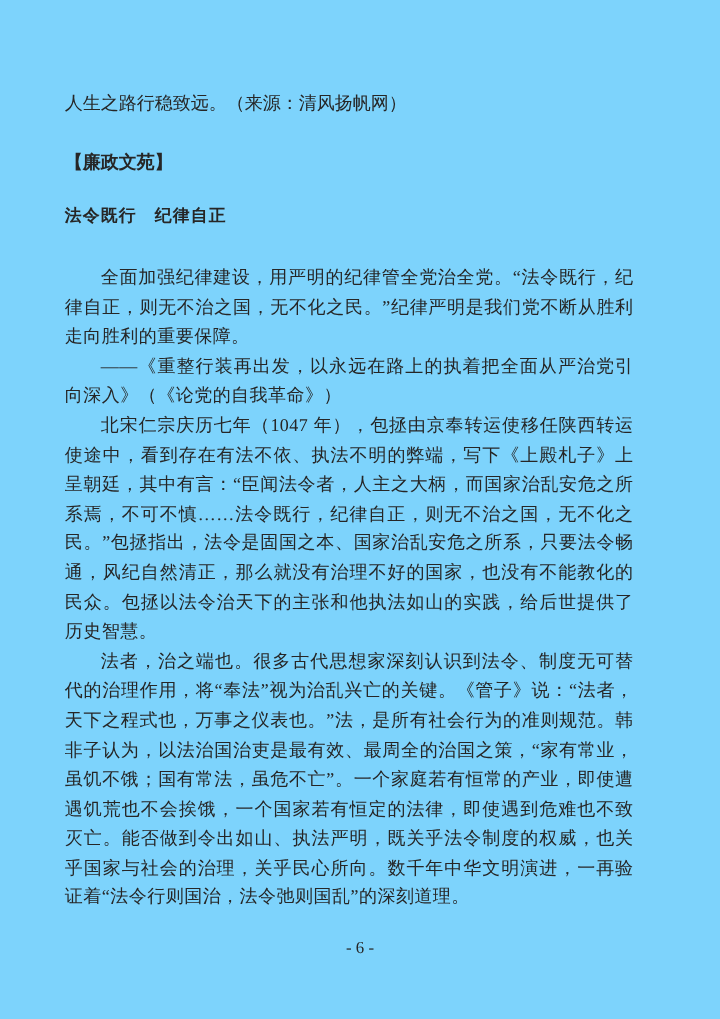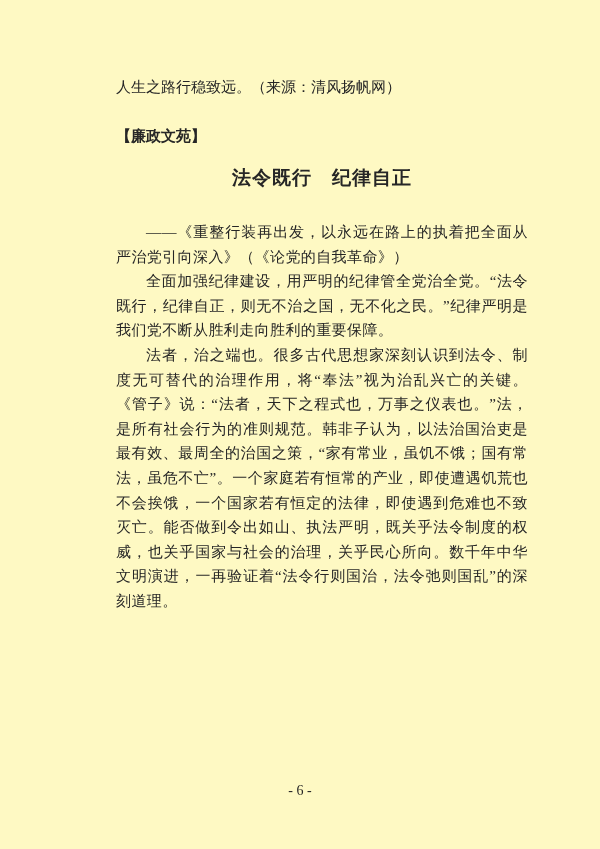--- a/index.html
+++ b/index.html
@@ -4,46 +4,46 @@
 <style>
   html, body {
     margin: 0;
     padding: 0;
     background: #ffffff;
   }
   .page {
     position: relative;
     width: 600px;
     height: 849px;
-    background: #fef9c3;
+    background: #7dd3fc;
     box-sizing: border-box;
-    padding: 75px 72px 0 116px;
+    padding: 75px 72px 0 54px;
     font-family: "Liberation Serif", "DejaVu Serif", serif;
     color: #262626;
     overflow: hidden;
   }
   .continuation {
     font-size: 15px;
     line-height: 25px;
     margin: 0;
     text-align: justify;
   }
   .section-header {
     font-family: Liberation Sans, sans-serif;
     font-weight: bold;
     font-size: 15px;
     line-height: 25px;
     margin: 23px 0 0 0;
   }
   .article-title {
-    font-family: Liberation Mono, monospace;
+    font-family: Liberation Sans, sans-serif;
     font-weight: bold;
-    font-size: 19px;
+    font-size: 14px;
     line-height: 28px;
-    text-align: center;
+    text-align: left;
     margin: 17px 0 0 0;
     letter-spacing: 1px;
   }
   .body-block {
     margin-top: 27px;
   }
   .body-para {
     font-size: 15px;
     line-height: 24.6px;
     margin: 0;
@@ -70,20 +70,21 @@
 
 <div class="page">
 
   <p class="continuation">人生之路行稳致远。（来源：清风扬帆网）</p>
 
   <p class="section-header">【廉政文苑】</p>
 
   <h1 class="article-title">法令既行　纪律自正</h1>
 
   <div class="body-block">
+    <p class="body-para">全面加强纪律建设，用严明的纪律管全党治全党。“法令既行，纪律自正，则无不治之国，无不化之民。”纪律严明是我们党不断从胜利走向胜利的重要保障。</p>
     <p class="body-para citation">——《重整行装再出发，以永远在路上的执着把全面从严治党引向深入》（《论党的自我革命》）</p>
-    <p class="body-para">全面加强纪律建设，用严明的纪律管全党治全党。“法令既行，纪律自正，则无不治之国，无不化之民。”纪律严明是我们党不断从胜利走向胜利的重要保障。</p>
+    <p class="body-para">北宋仁宗庆历七年（1047 年），包拯由京奉转运使移任陕西转运使途中，看到存在有法不依、执法不明的弊端，写下《上殿札子》上呈朝廷，其中有言：“臣闻法令者，人主之大柄，而国家治乱安危之所系焉，不可不慎……法令既行，纪律自正，则无不治之国，无不化之民。”包拯指出，法令是固国之本、国家治乱安危之所系，只要法令畅通，风纪自然清正，那么就没有治理不好的国家，也没有不能教化的民众。包拯以法令治天下的主张和他执法如山的实践，给后世提供了历史智慧。</p>
     <p class="body-para">法者，治之端也。很多古代思想家深刻认识到法令、制度无可替代的治理作用，将“奉法”视为治乱兴亡的关键。《管子》说：“法者，天下之程式也，万事之仪表也。”法，是所有社会行为的准则规范。韩非子认为，以法治国治吏是最有效、最周全的治国之策，“家有常业，虽饥不饿；国有常法，虽危不亡”。一个家庭若有恒常的产业，即使遭遇饥荒也不会挨饿，一个国家若有恒定的法律，即使遇到危难也不致灭亡。能否做到令出如山、执法严明，既关乎法令制度的权威，也关乎国家与社会的治理，关乎民心所向。数千年中华文明演进，一再验证着“法令行则国治，法令弛则国乱”的深刻道理。</p>
   </div>
 
   <div class="page-footer">- 6 -</div>
 
 </div>
 
 </body></html>

